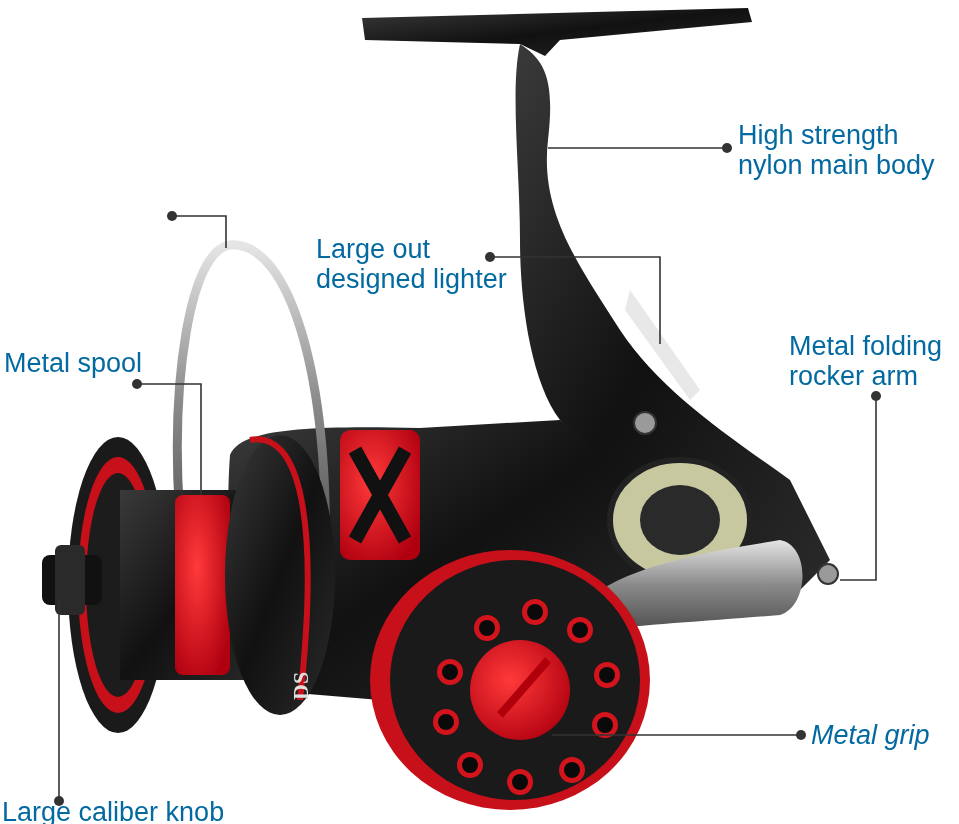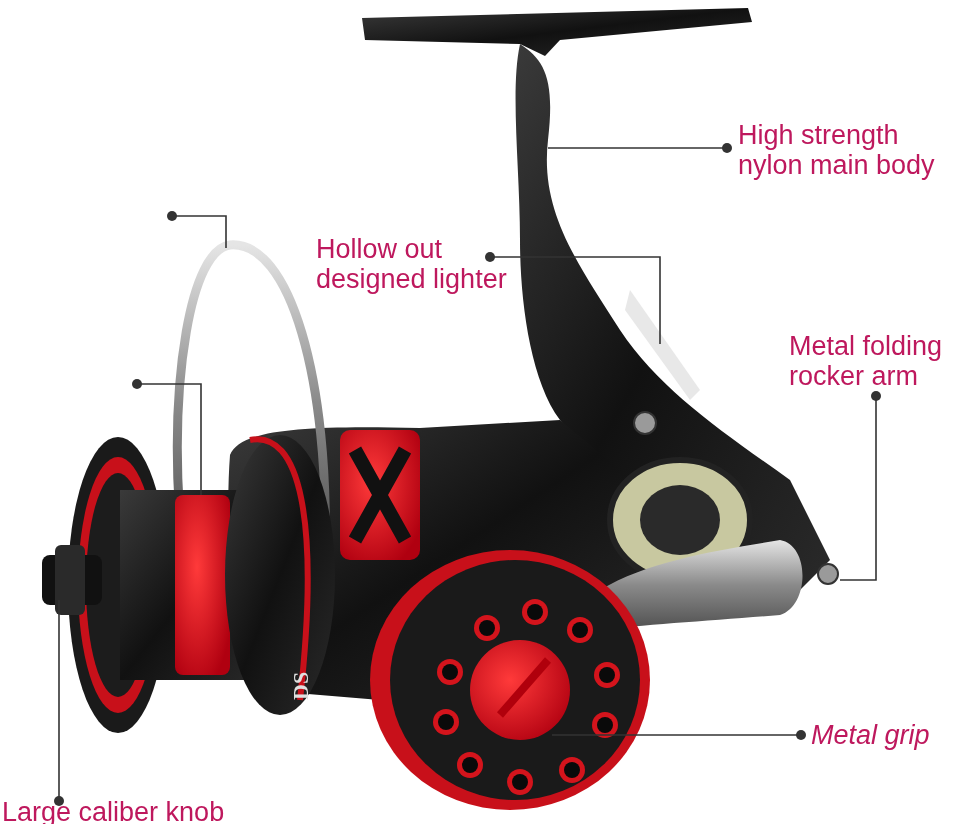--- a/index.html
+++ b/index.html
@@ -1,19 +1,19 @@
 <!DOCTYPE html>
 <html><head>
 <meta charset="utf-8">
 <style>
   html, body { margin:0; padding:0; background:#ffffff; }
   body { width:959px; height:824px; position:relative; overflow:hidden;
          font-family:"Liberation Sans", "DejaVu Sans", sans-serif; color:#111; }
   .stage { position:absolute; left:0; top:0; width:959px; height:824px; }
-  .label { position:absolute; font-size:27px; line-height:30px; color:#be185d; white-space:nowrap; }
+  .label { position:absolute; font-size:27px; line-height:30px; color:#0369a1; white-space:nowrap; }
   .label span { display:block; }
   svg { position:absolute; left:0; top:0; }
 </style>
 </head>
 <body>
 
 <div class="stage">
 
   <svg width="959" height="824" viewBox="0 0 959 824">
     <defs>
@@ -118,22 +118,25 @@
       <circle cx="801" cy="735" r="5"></circle>
       <circle cx="59" cy="801" r="5"></circle>
     </g>
   </svg>
 
   <div class="label" style="left:738px; top:120px;">
     <span>High strength</span>
     <span>nylon main body</span>
   </div>
   <div class="label" style="left:316px; top:234px;">
-    <span>Hollow out</span>
+    <span>Large out</span>
     <span>designed lighter</span>
+  </div>
+  <div class="label" style="left:4px; top:348px;">
+    <span>Metal spool</span>
   </div>
   <div class="label" style="left:789px; top:331px;">
     <span>Metal folding</span>
     <span>rocker arm</span>
   </div>
   <div class="label" style="left:811px; top:720px;font-style:italic;">
     <span>Metal grip</span>
   </div>
   <div class="label" style="left:2px; top:785px;margin-top:12px;">
     <span>Large caliber knob</span>

